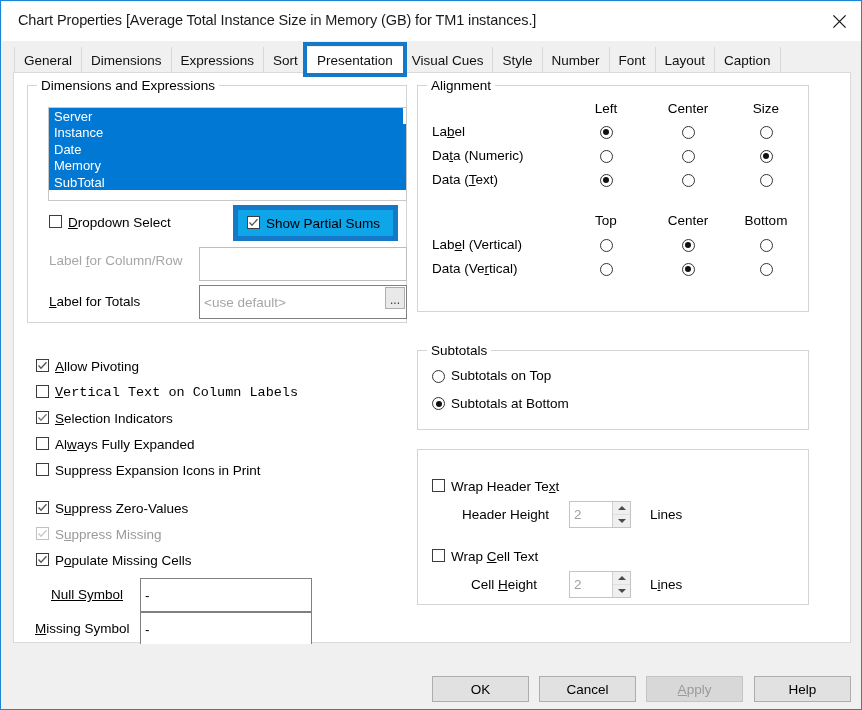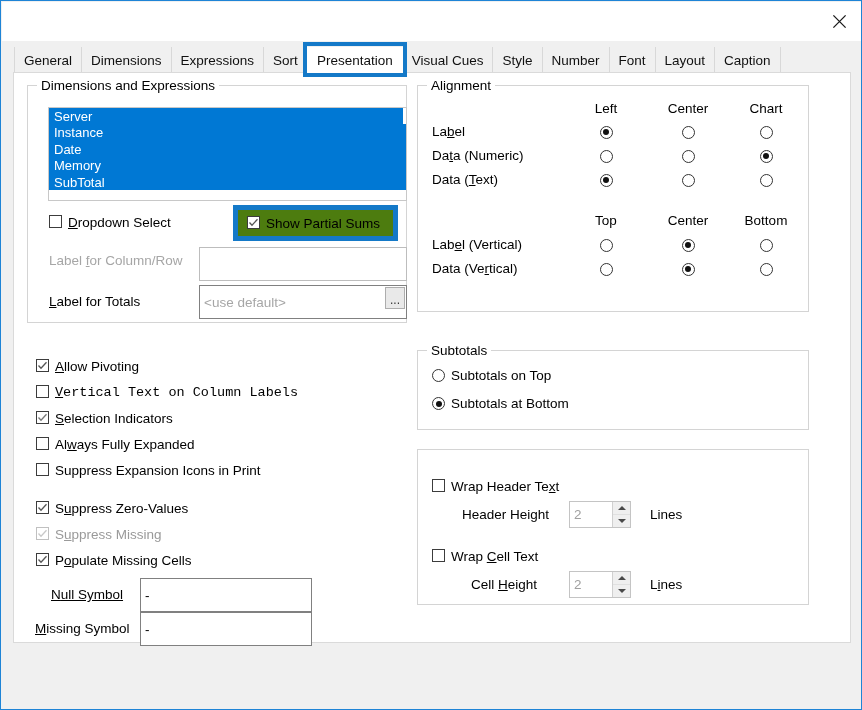--- a/index.html
+++ b/index.html
@@ -274,21 +274,21 @@
   .spin-btn + .spin-btn { border-top: 1px solid #e0e0e0; }
   .tri { width: 0; height: 0; }
   .tri.up { border-left: 4px solid transparent; border-right: 4px solid transparent; border-bottom: 4px solid #4a4a4a; }
   .tri.down { border-left: 4px solid transparent; border-right: 4px solid transparent; border-top: 4px solid #4a4a4a; }
 
   
   #sums-highlight {
     position: absolute;
     box-sizing: border-box;
     border: 5px solid #1479c8;
-    background: #4d7c0f;
+    background: #0ea5e9;
     z-index: 4;
   }
 
   
   #footer {
     position: absolute;
     left: 1px; top: 643px;
     width: 860px; height: 66px;
     background: #f0f0f0;
   }
@@ -306,20 +306,21 @@
     cursor: default;
   }
   .btn.disabled { color: #9a9a9a; background: #d8d8d8; border-color: #c4c4c4; }
 </style>
 </head>
 <body>
 
 <div id="window">
 
   <div id="titlebar">
+    <div id="title-text">Chart Properties [Average Total Instance Size in Memory (GB) for TM1 instances.]</div>
     <div id="close-btn">
       <svg width="15" height="15" viewBox="0 0 15 15" aria-hidden="true">
         <path d="M1.4 1.4 L13.6 13.6 M13.6 1.4 L1.4 13.6" stroke="#1a1a1a" stroke-width="1.3" fill="none"></path>
       </svg>
     </div>
   </div>
 
   <div id="tabstrip">
     <div id="tabs">
       <div class="tab">
@@ -404,21 +405,21 @@
           <span class="cb-label">Show Partial Sums</span>
         </div>
       </div>
     </div>
 
     <div class="group" style="left:403px; top:12px; width:392px; height:227px;">
       <div class="legend">Alignment</div>
 
       <div class="colhdr" style="left:163px; top:15px; width:50px;">Left</div>
       <div class="colhdr" style="left:241px; top:15px; width:58px;">Center</div>
-      <div class="colhdr" style="left:322px; top:15px; width:52px;">Chart</div>
+      <div class="colhdr" style="left:322px; top:15px; width:52px;">Size</div>
 
       <div class="lbl" style="left:14px; top:38px;">La<span class="u">b</span>el</div>
       <div class="radio-cell" style="left:175px; top:38px;">
           <span class="radio checked"></span>
         </div>
       <div class="radio-cell" style="left:257px; top:38px;">
           <span class="radio"></span>
         </div>
       <div class="radio-cell" style="left:335px; top:38px;">
           <span class="radio"></span>
@@ -534,21 +535,21 @@
     </div>
 
     <div class="lbl" style="left:37px; top:514px;text-decoration:underline;"><span class="u">N</span>ull Symbol</div>
     <input class="tbox dark" type="text" readonly="" style="left: 126px; top: 505px; width: 172px; height: 26px;" value="-">
 
     <div class="lbl" style="left:21px; top:548px;"><span class="u">M</span>issing Symbol</div>
     <input class="tbox dark" type="text" readonly="" style="left: 126px; top: 539px; width: 172px; height: 26px;" value="-">
 
     <div class="group" style="left:403px; top:277px; width:392px; height:80px;">
       <div class="legend">Subtotals</div>
-      <div class="radio-row" style="left:14px; top:17px;">
+      <div class="radio-row" style="left:14px; top:17px;align-items:flex-end;">
         <span class="radio"></span>
         <span class="cb-label">Subtotals on Top</span>
       </div>
       <div class="radio-row" style="left:14px; top:45px;">
         <span class="radio checked"></span>
         <span class="cb-label">Subtotals at Bottom</span>
       </div>
     </div>
 
     <div class="group" style="left:403px; top:376px; width:392px; height:156px;">
@@ -585,14 +586,20 @@
           <span class="spin-btn">
               <span class="tri down"></span>
             </span>
         </span>
       </div>
       <div class="lbl" style="left:232px; top:127px;">L<span class="u">i</span>nes</div>
     </div>
 
   </div>
 
+  <div id="footer">
+    <div class="btn" style="left:430px; width:97px;">OK</div>
+    <div class="btn" style="left:537px; width:97px;">Cancel</div>
+    <div class="btn disabled" style="left:644px; width:97px;"><span class="u" style="text-decoration:underline;">A</span>pply</div>
+    <div class="btn" style="left:752px; width:97px;">Help</div>
+  </div>
 
 </div>
 
 </body></html>

